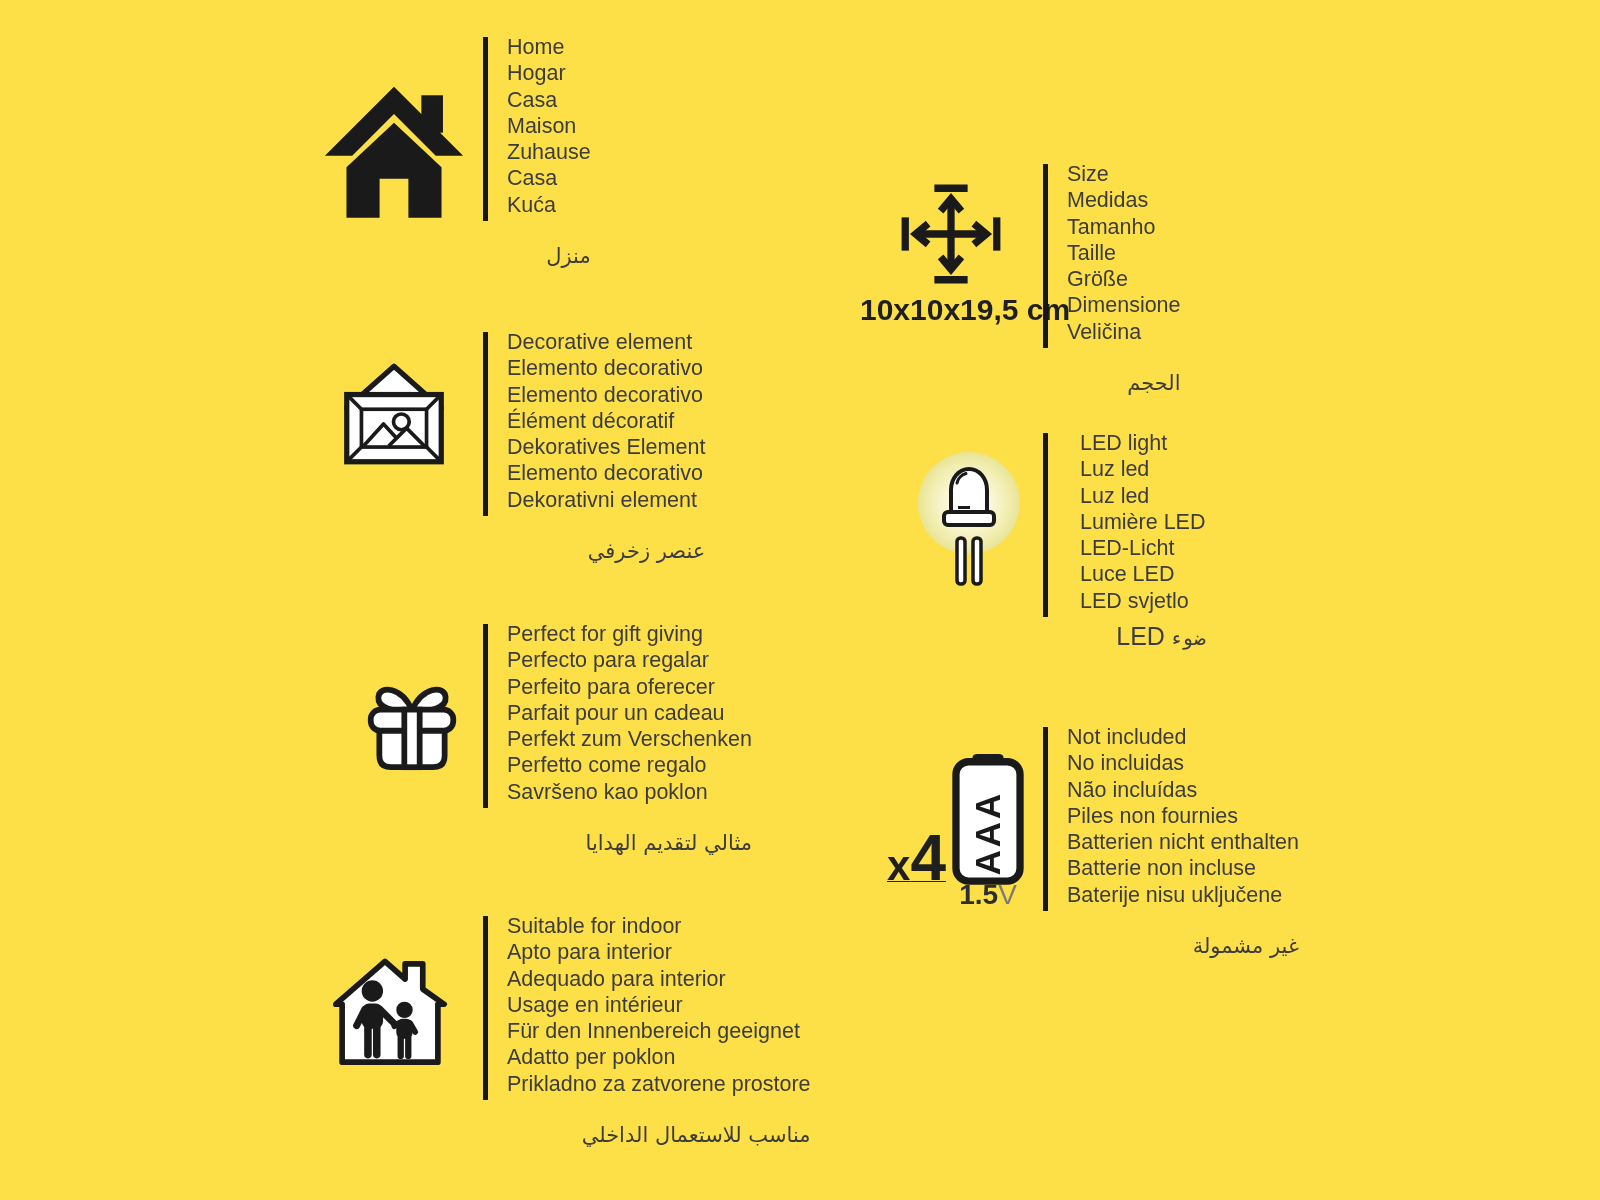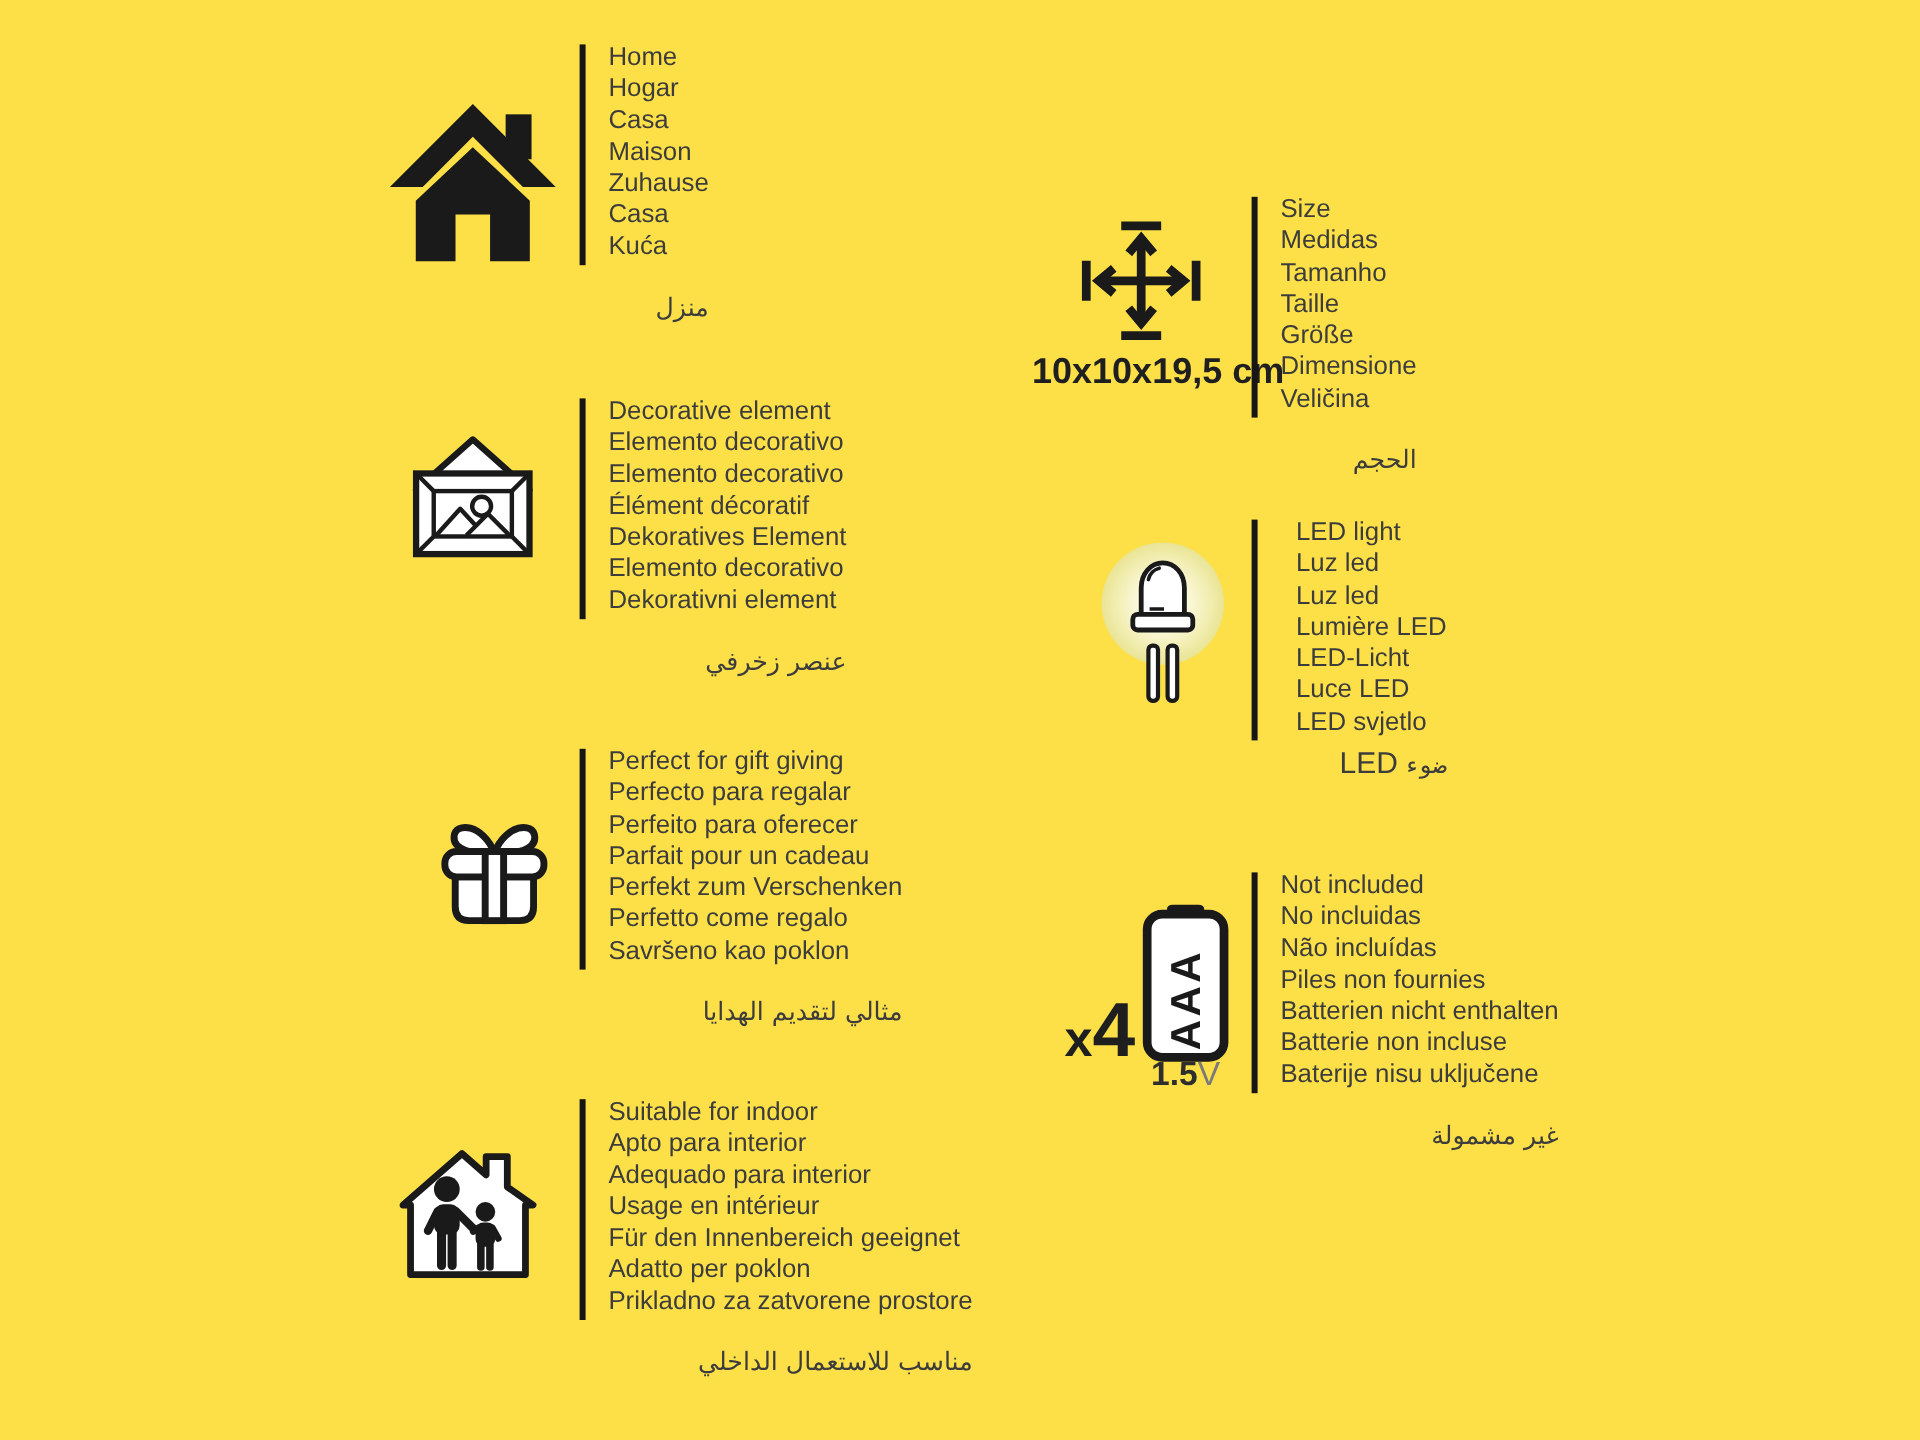--- a/index.html
+++ b/index.html
@@ -238,21 +238,21 @@
       <div class="line">Luce LED</div>
       <div class="line">LED svjetlo</div>
       <div class="led-label">
         <span class="led-latin">LED</span>
         <span class="led-arabic">ضوء</span>
       </div>
     </div>
   </div>
 
   <div class="section" style="left:860px; top:720px; width:470px; height:250px;">
-    <div class="count" style="left:0px; top:106px; width:86px;">
+    <div class="count" style="left:0px; top:106px; width:86px;text-decoration:underline;">
       <span class="count-x">x</span><span class="count-n">4</span>
     </div>
     <div class="icon" style="left:91px; top:33px; width:74px; height:132px;">
       <svg viewBox="0 0 76 136" width="74" height="132">
         <path d="M22 9 V5 Q22 1 27 1 H49 Q54 1 54 5 V9 Z" fill="#1a1a1a"></path>
         <rect x="5" y="9" width="66" height="123" rx="13" fill="#ffffff" stroke="#1a1a1a" stroke-width="7.5"></rect>
         <text transform="translate(50 126) rotate(-90)" font-size="36" font-weight="700" letter-spacing="3" fill="#1a1a1a" style="font-family:'Liberation Sans',sans-serif;">AAA</text>
       </svg>
     </div>
     <div class="voltage" style="left:91px; top:161px; width:74px;">

